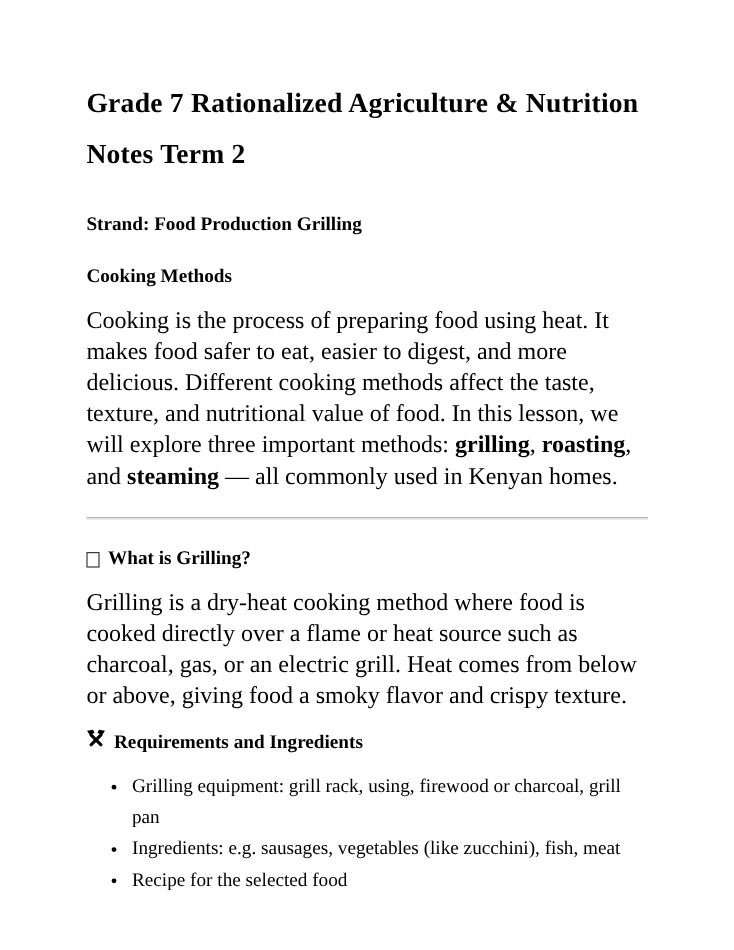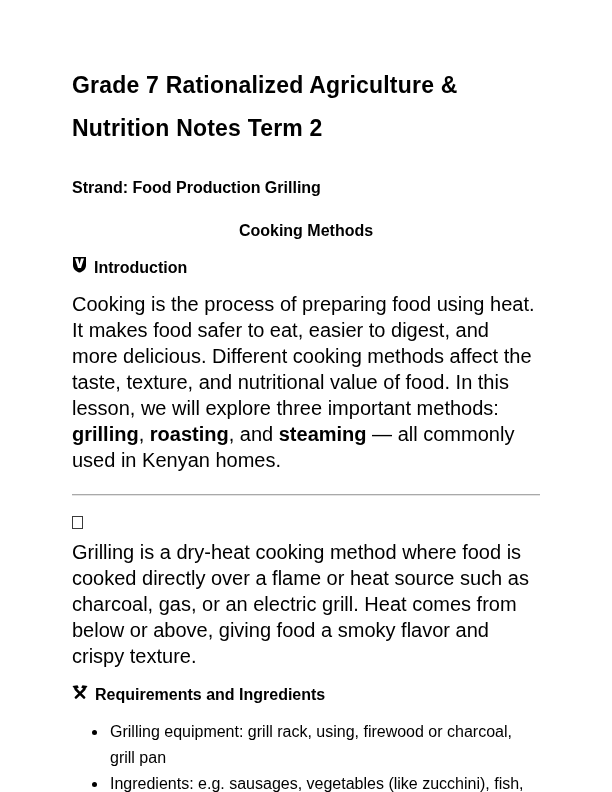--- a/index.html
+++ b/index.html
@@ -2,21 +2,21 @@
 <html><head>
 <meta charset="utf-8">
 <style>
   html, body { margin: 0; padding: 0; background: #ffffff; }
   .page {
     width: 612px;
     height: 792px;
     background: #ffffff;
     box-sizing: border-box;
     padding: 64px 72px 16px 72px;
-    font-family: Liberation Sans, sans-serif;
+    font-family: Liberation Serif, serif;
     color: #000000;
     overflow: hidden;
   }
   h1.doc-title {
     font-size: 23px;
     line-height: 43px;
     font-weight: bold;
     margin: 0 0 25px 0;
     letter-spacing: 0.2px;
   }
@@ -66,39 +66,31 @@
 </style>
 </head>
 <body>
 
 <div class="page">
 
   <h1 class="doc-title">Grade 7 Rationalized Agriculture &amp; Nutrition Notes Term 2</h1>
 
   <p class="bold-line">Strand: Food Production Grilling</p>
 
-  <p class="bold-line" style="margin-top:17px;text-align:center;">Cooking Methods</p>
+  <p class="bold-line" style="margin-top:17px;">Cooking Methods</p>
 
-  <div class="heading" style="margin-top:11px;">
-    <span class="icon-svg">
-      <svg width="15" height="17" viewBox="0 0 15 17" xmlns="http://www.w3.org/2000/svg">
-        <path d="M1 1 H14 V9 C14 13 11 15.6 7.5 16.6 C4 15.6 1 13 1 9 Z" fill="#000000"></path>
-        <path d="M3 2.6 L6 2.6 L7.5 8.2 L9 2.6 L12 2.6 L9 12 L6 12 Z" fill="#ffffff"></path>
-      </svg>
-    </span>
-    <span>Introduction</span>
-  </div>
 
   <p class="para"><span>Cooking is the process of preparing food using heat. It makes food safer to eat, easier to digest, and more delicious. Different cooking methods affect the taste, texture, and nutritional value of food. In this lesson, we will explore three important methods: </span><b>grilling</b><span>, </span><b>roasting</b><span>, and </span><b>steaming</b><span> — all commonly used in Kenyan homes.</span></p>
 
   <hr class="rule">
 
 
   <div class="heading">
     <span class="tofu-box"></span>
+    <span>What is Grilling?</span>
   </div>
 
   <p class="para">Grilling is a dry-heat cooking method where food is cooked directly over a flame or heat source such as charcoal, gas, or an electric grill. Heat comes from below or above, giving food a smoky flavor and crispy texture.</p>
 
   <div class="heading" style="margin-top:13px;">
     <span class="icon-svg">
       <svg width="16" height="15" viewBox="0 0 16 15" xmlns="http://www.w3.org/2000/svg">
         <g fill="#000000">
           <rect x="6.7" y="1.5" width="2.6" height="14" rx="1.1" transform="rotate(45 8 8.5)"></rect>
           <rect x="6.7" y="1.5" width="2.6" height="14" rx="1.1" transform="rotate(-45 8 8.5)"></rect>

